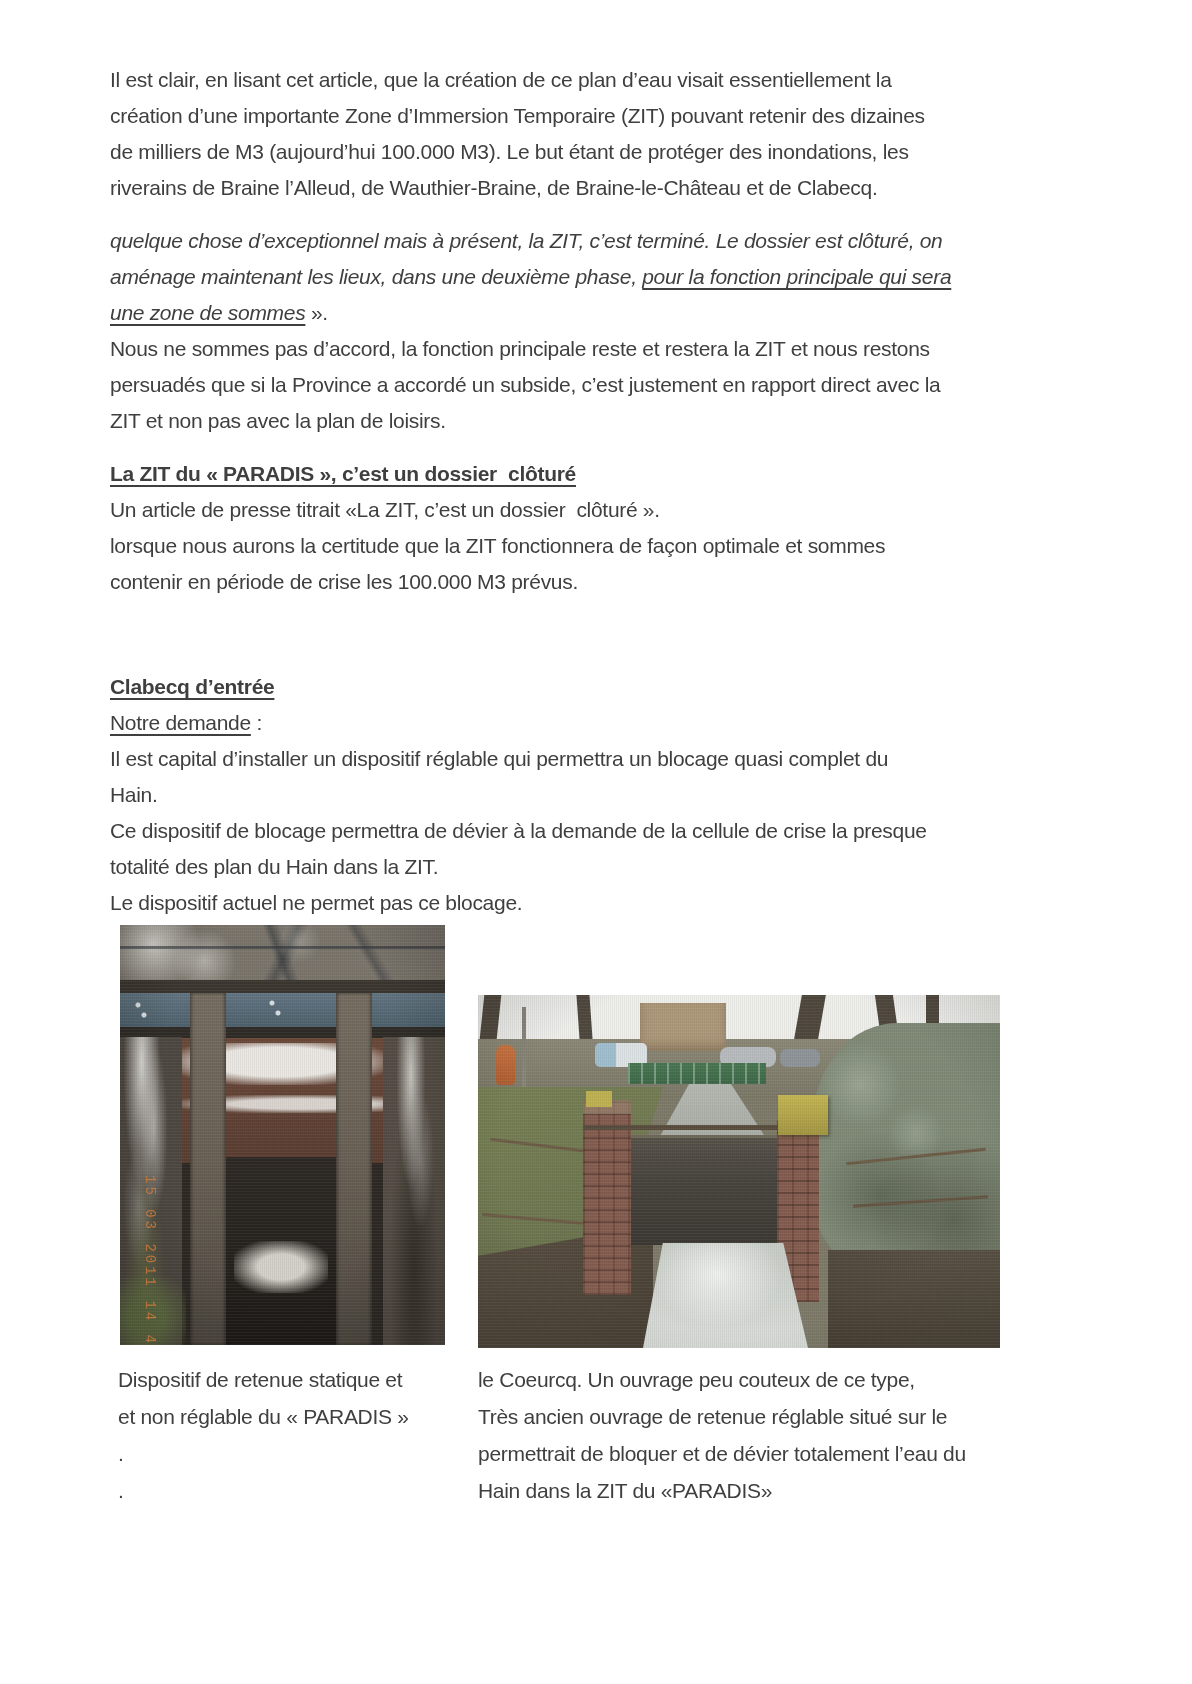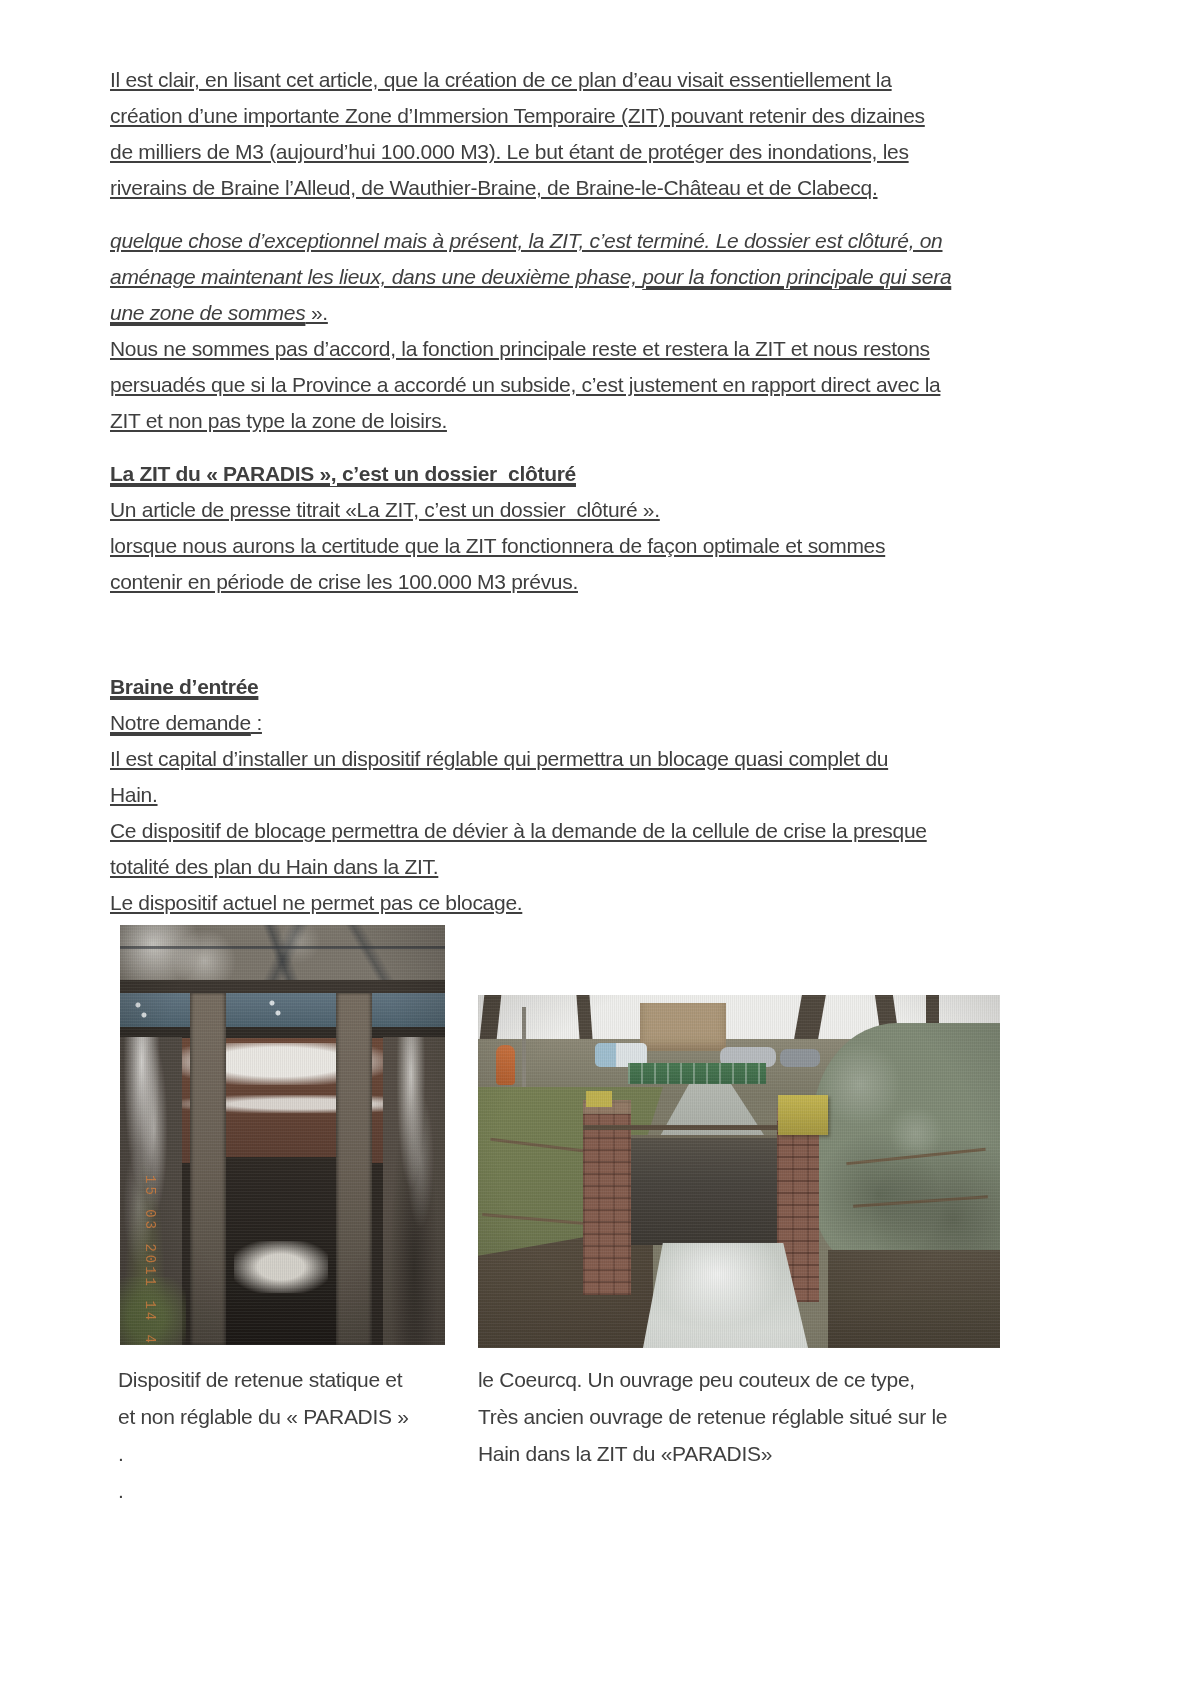--- a/index.html
+++ b/index.html
@@ -2,21 +2,21 @@
 <html><head>
 <meta charset="utf-8">
 <style>
   html,body{margin:0;padding:0;}
   body{
     width:1192px;height:1684px;background:#ffffff;overflow:hidden;
     font-family:"Liberation Sans",sans-serif;color:#3f3f3f;
     font-size:21px;letter-spacing:-0.3px;
   }
   .content{padding:62px 0 0 110px;width:900px;}
-  .block{margin:0;text-decoration:underline;}
+  .block{margin:0;}
   .block.para{margin-bottom:17px;}
   .block.spacer{height:52px;}
   .line{line-height:36px;white-space:pre;}
   .bold{font-weight:bold;margin-top:24px;}
   .italic{font-style:italic;}
   .underline{text-decoration:underline;text-decoration-thickness:1.5px;text-underline-offset:4px;}
 
   
   .figures{position:relative;height:428px;margin-top:2px;width:1082px;}
   .photo{position:absolute;overflow:hidden;filter:saturate(.85) contrast(.96);}
@@ -166,33 +166,33 @@
         <div class="line"><span>riverains de Braine l’Alleud, de Wauthier-Braine, de Braine-le-Château et de Clabecq.</span></div>
       </div>
       <div class="block lines">
         <div class="line"><span class="italic">quelque chose d’exceptionnel mais à présent, la ZIT, c’est terminé. Le dossier est clôturé, on</span></div>
         <div class="line"><span class="italic">aménage maintenant les lieux, dans une deuxième phase, </span><span class="italic underline">pour la fonction principale qui sera</span></div>
         <div class="line"><span class="italic underline">une zone de sommes</span><span> ».</span></div>
       </div>
       <div class="block para">
         <div class="line"><span>Nous ne sommes pas d’accord, la fonction principale reste et restera la ZIT et nous restons</span></div>
         <div class="line"><span>persuadés que si la Province a accordé un subside, c’est justement en rapport direct avec la</span></div>
-        <div class="line"><span>ZIT et non pas type la zone de loisirs.</span></div>
+        <div class="line"><span>ZIT et non pas avec la plan de loisirs.</span></div>
       </div>
       <div class="block lines">
         <div class="line"><span class="bold underline">La ZIT du « PARADIS », c’est un dossier  clôturé</span></div>
       </div>
       <div class="block para">
         <div class="line"><span>Un article de presse titrait «La ZIT, c’est un dossier  clôturé ».</span></div>
         <div class="line"><span>lorsque nous aurons la certitude que la ZIT fonctionnera de façon optimale et sommes</span></div>
         <div class="line"><span>contenir en période de crise les 100.000 M3 prévus.</span></div>
       </div>
       <div class="block spacer"></div>
       <div class="block lines">
-        <div class="line"><span class="bold underline">Braine d’entrée</span></div>
+        <div class="line"><span class="bold underline">Clabecq d’entrée</span></div>
         <div class="line"><span class="underline">Notre demande</span><span> :</span></div>
         <div class="line"><span>Il est capital d’installer un dispositif réglable qui permettra un blocage quasi complet du</span></div>
         <div class="line"><span>Hain.</span></div>
         <div class="line"><span>Ce dispositif de blocage permettra de dévier à la demande de la cellule de crise la presque</span></div>
         <div class="line"><span>totalité des plan du Hain dans la ZIT.</span></div>
         <div class="line"><span>Le dispositif actuel ne permet pas ce blocage.</span></div>
       </div>
     </div>
 
   <div class="figures">
@@ -259,17 +259,18 @@
   <div class="captions">
     <div class="caption caption-left">
         <div class="cap-line">Dispositif de retenue statique et</div>
         <div class="cap-line">et non réglable du « PARADIS »</div>
         <div class="cap-line">.</div>
         <div class="cap-line">.</div>
       </div>
     <div class="caption caption-right">
         <div class="cap-line">le Coeurcq. Un ouvrage peu couteux de ce type,</div>
         <div class="cap-line">Très ancien ouvrage de retenue réglable situé sur le</div>
+        <div class="cap-line">permettrait de bloquer et de dévier totalement l’eau du</div>
         <div class="cap-line">Hain dans la ZIT du «PARADIS»</div>
       </div>
   </div>
 
 </div>
 
 </body></html>

